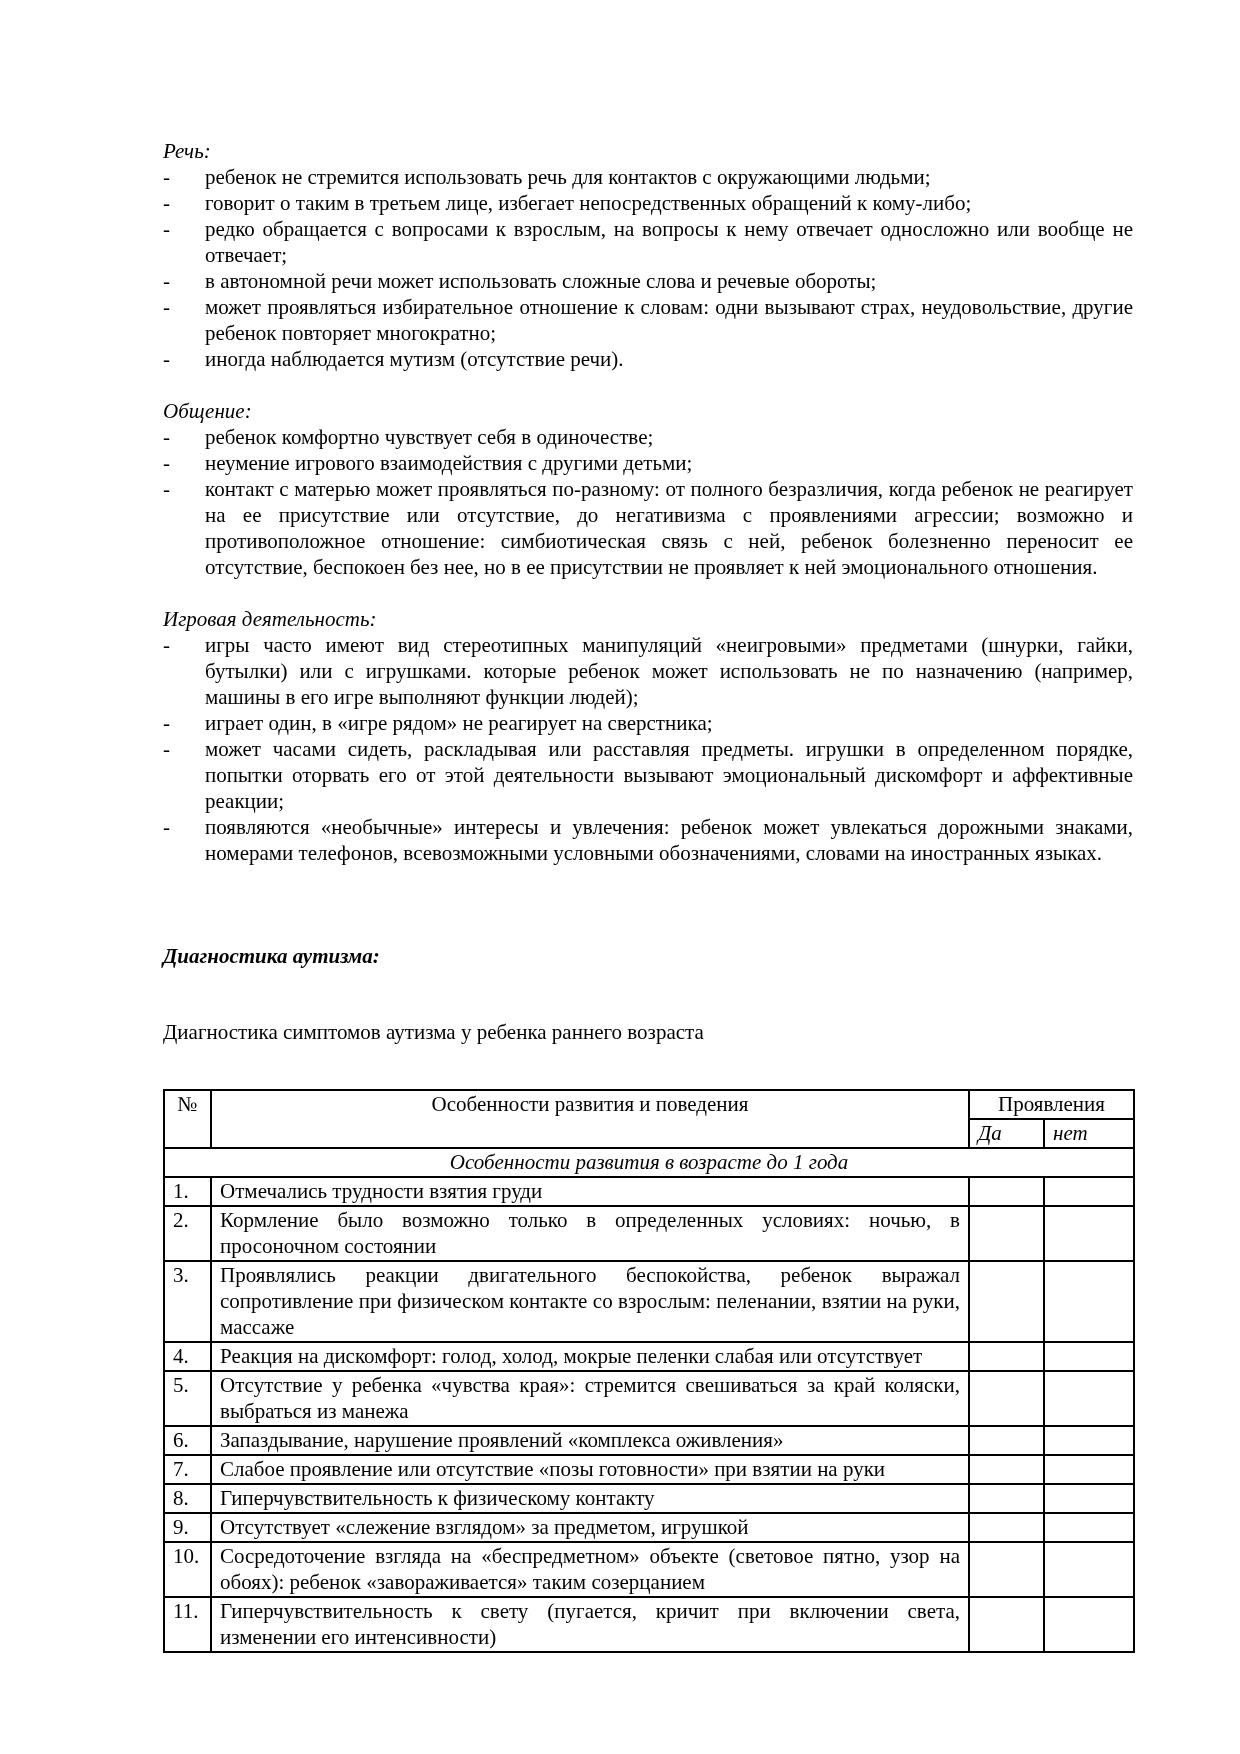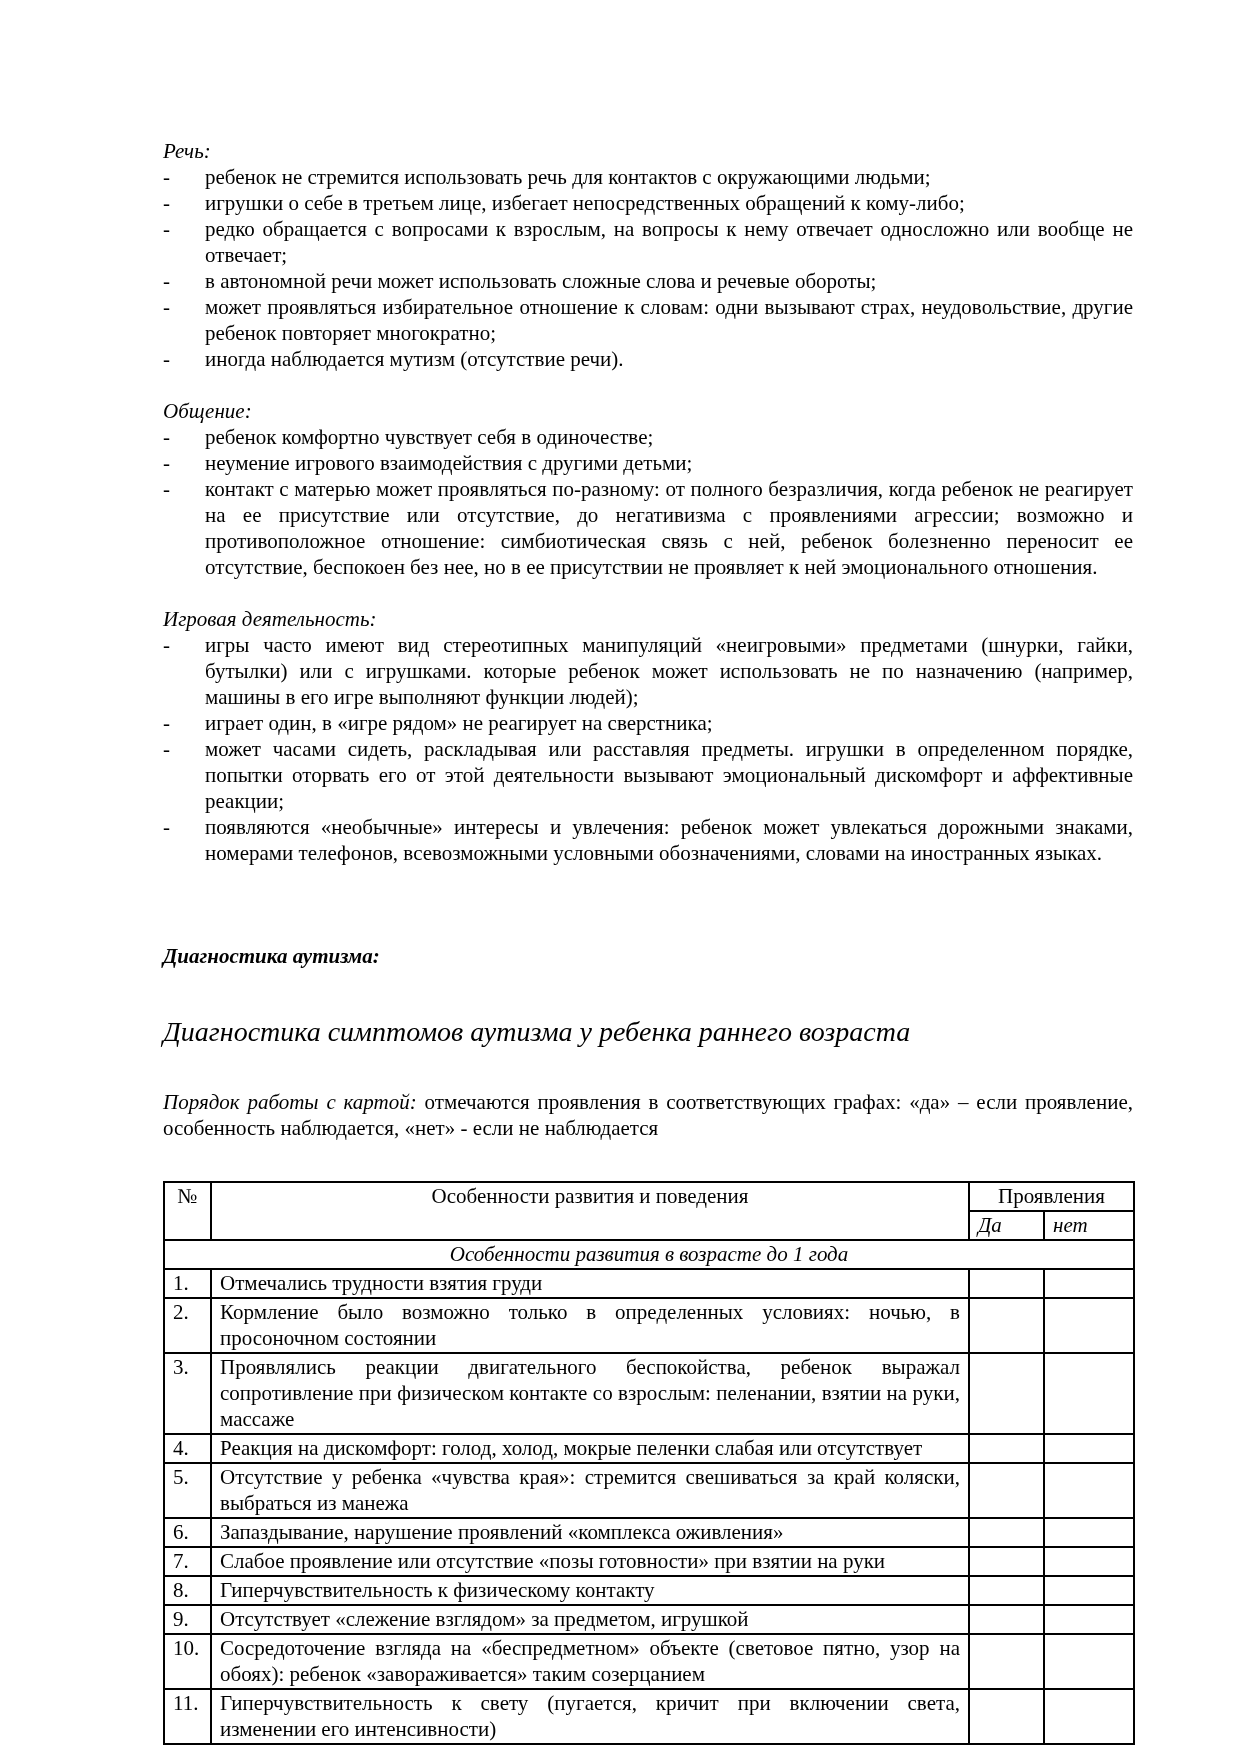--- a/index.html
+++ b/index.html
@@ -22,22 +22,22 @@
   .section { margin-bottom: 26px; }
   .bullet { display: flex; }
   .bullet .dash { flex: 0 0 42px; width: 42px; }
   .bullet .btxt { flex: 1 1 auto; text-align: justify; }
   .diag-title {
     font-size: 21px; line-height: 26px;
     font-weight: bold; font-style: italic;
     margin-top: 77px; margin-bottom: 50px;
   }
   .diag-sub {
-    font-size: 28px; line-height: 26px;
-    font-style: italic; margin-bottom: 44px; margin-top: 32px;
+    font-size: 21px; line-height: 26px;
+    margin-bottom: 44px; margin-top: 32px;
   }
   .card-line { font-size: 21px; line-height: 26px; text-align: justify; }
   .it { font-style: italic; }
   table.diag {
     border-collapse: collapse;
     width: 970px;
     margin-top: 40px;
     table-layout: fixed;
   }
   table.diag td {
@@ -62,21 +62,21 @@
   <div class="content">
 
     <div class="section">
       <div class="sec-heading">Речь:</div>
       <div class="bullet">
         <span class="dash">-</span>
         <span class="btxt">ребенок не стремится использовать речь для контактов с окружающими людьми;</span>
       </div>
       <div class="bullet">
         <span class="dash">-</span>
-        <span class="btxt">игрушки о себе в третьем лице, избегает непосредственных обращений к кому-либо;</span>
+        <span class="btxt">говорит о таким в третьем лице, избегает непосредственных обращений к кому-либо;</span>
       </div>
       <div class="bullet">
         <span class="dash">-</span>
         <span class="btxt">редко обращается с вопросами к взрослым, на вопросы к нему отвечает односложно или вообще не отвечает;</span>
       </div>
       <div class="bullet">
         <span class="dash">-</span>
         <span class="btxt">в автономной речи может использовать сложные слова и речевые обороты;</span>
       </div>
       <div class="bullet">
@@ -123,23 +123,20 @@
         <span class="dash">-</span>
         <span class="btxt">появляются «необычные» интересы и увлечения: ребенок может увлекаться дорожными знаками, номерами телефонов, всевозможными условными обозначениями, словами на иностранных языках.</span>
       </div>
     </div>
 
     <div class="diag-title">Диагностика аутизма:</div>
 
     <div class="diag-sub">Диагностика симптомов аутизма у ребенка раннего возраста</div>
 
 
-    <div class="card-line">
-      <span class="it">Порядок работы с картой:</span><span>  отмечаются проявления в соответствующих графах: «да» – если проявление, особенность наблюдается, «нет» - если не наблюдается</span>
-    </div>
 
     <table class="diag">
       <colgroup>
         <col style="width:47px">
         <col style="width:758px">
         <col style="width:75px">
         <col style="width:90px">
       </colgroup>
       <tbody>
         <tr class="hrow1">

